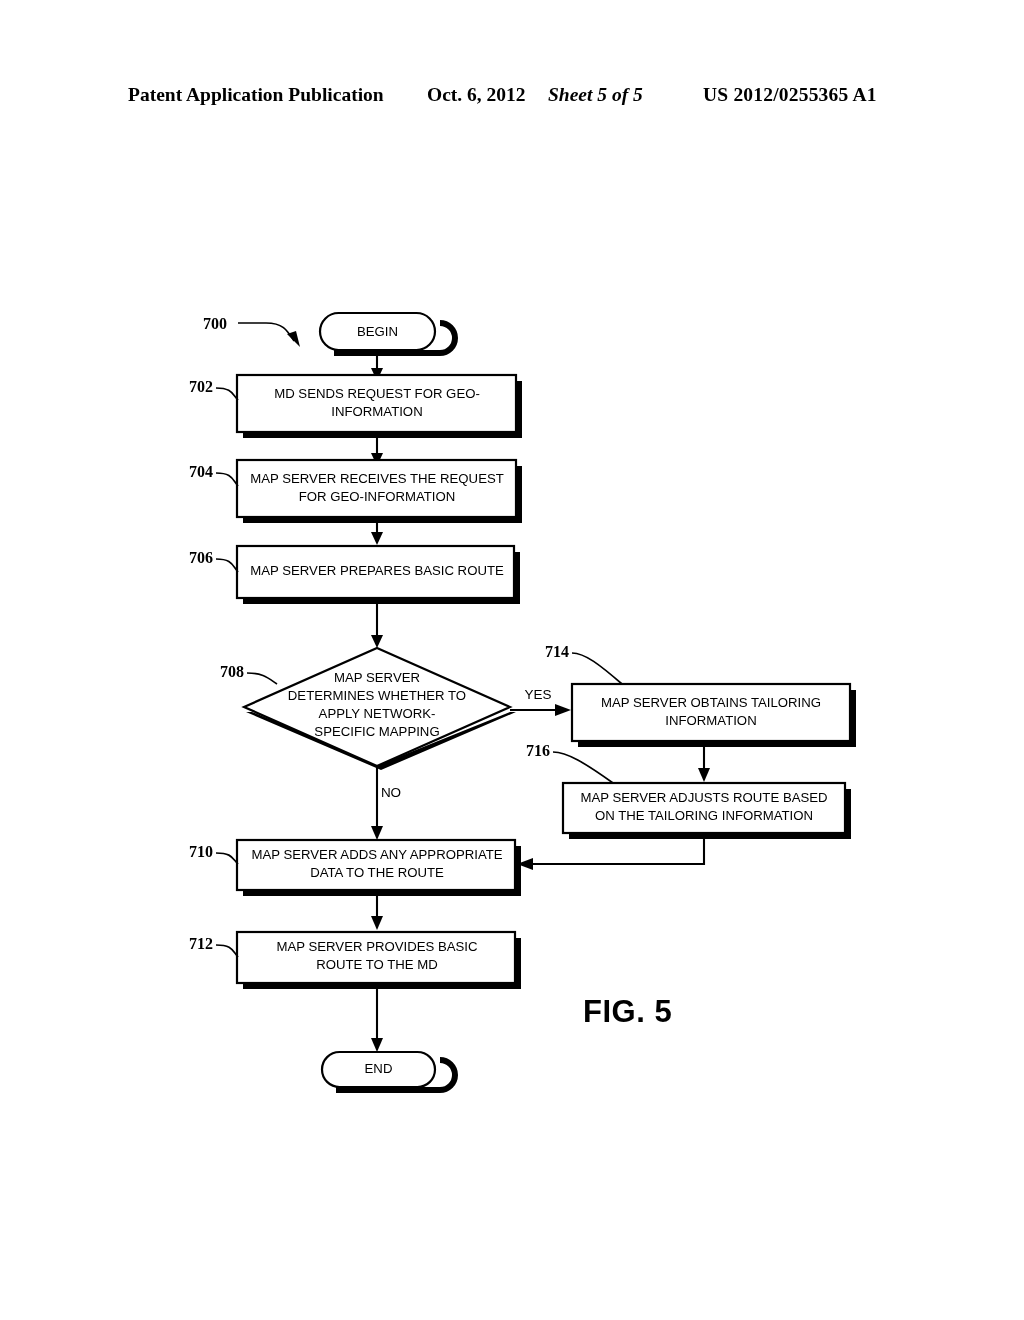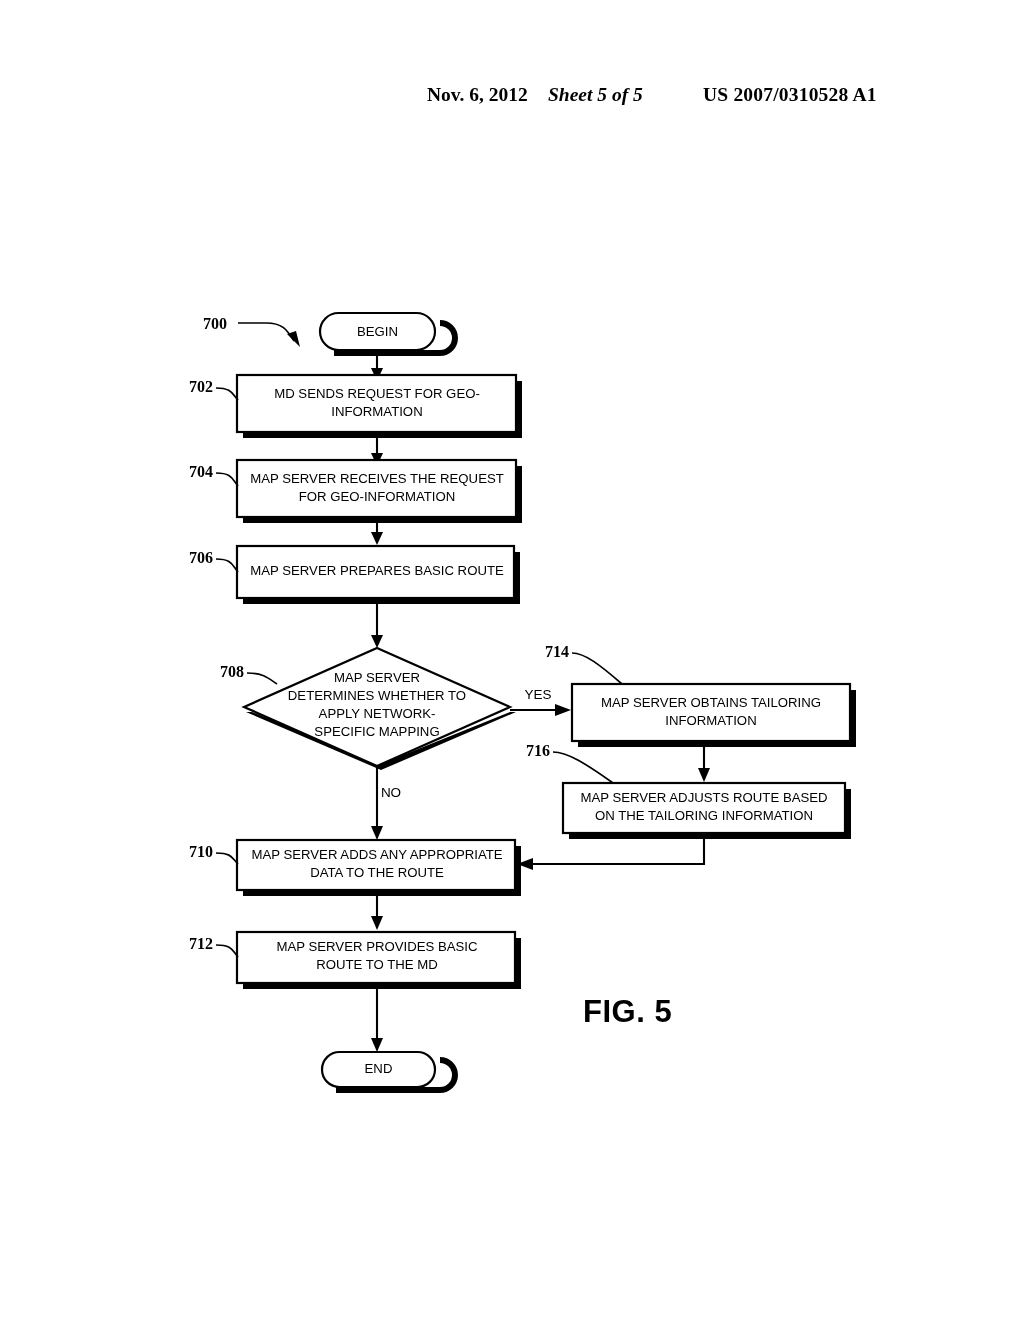--- a/index.html
+++ b/index.html
@@ -99,23 +99,24 @@
   .shadow    { fill: #000000; }
   .conn      { stroke: #000000; stroke-width: 2.1; fill: none; }
   .leader    { stroke: #000000; stroke-width: 1.7; fill: none; }
 </style>
 </head>
 <body>
 
 <div class="page">
 
   <div class="header">
-    <span class="hdr-date">Nov. 6, 2012</span>
+    <span class="hdr-pub">Patent Application Publication</span>
+    <span class="hdr-date">Oct. 6, 2012</span>
     <span class="hdr-sheet">Sheet 5 of 5</span>
-    <span class="hdr-patno">US 2007/0310528 A1</span>
+    <span class="hdr-patno">US 2012/0255365 A1</span>
   </div>
 
   <div class="figure">
     <svg class="flow" viewBox="0 0 1024 1320" xmlns="http://www.w3.org/2000/svg">
 
       <g>
 
         <path class="conn" d="M377,350 L377,370"></path>
         <path class="shadow" d="M371,368 L383,368 L377,381 Z"></path>
 

